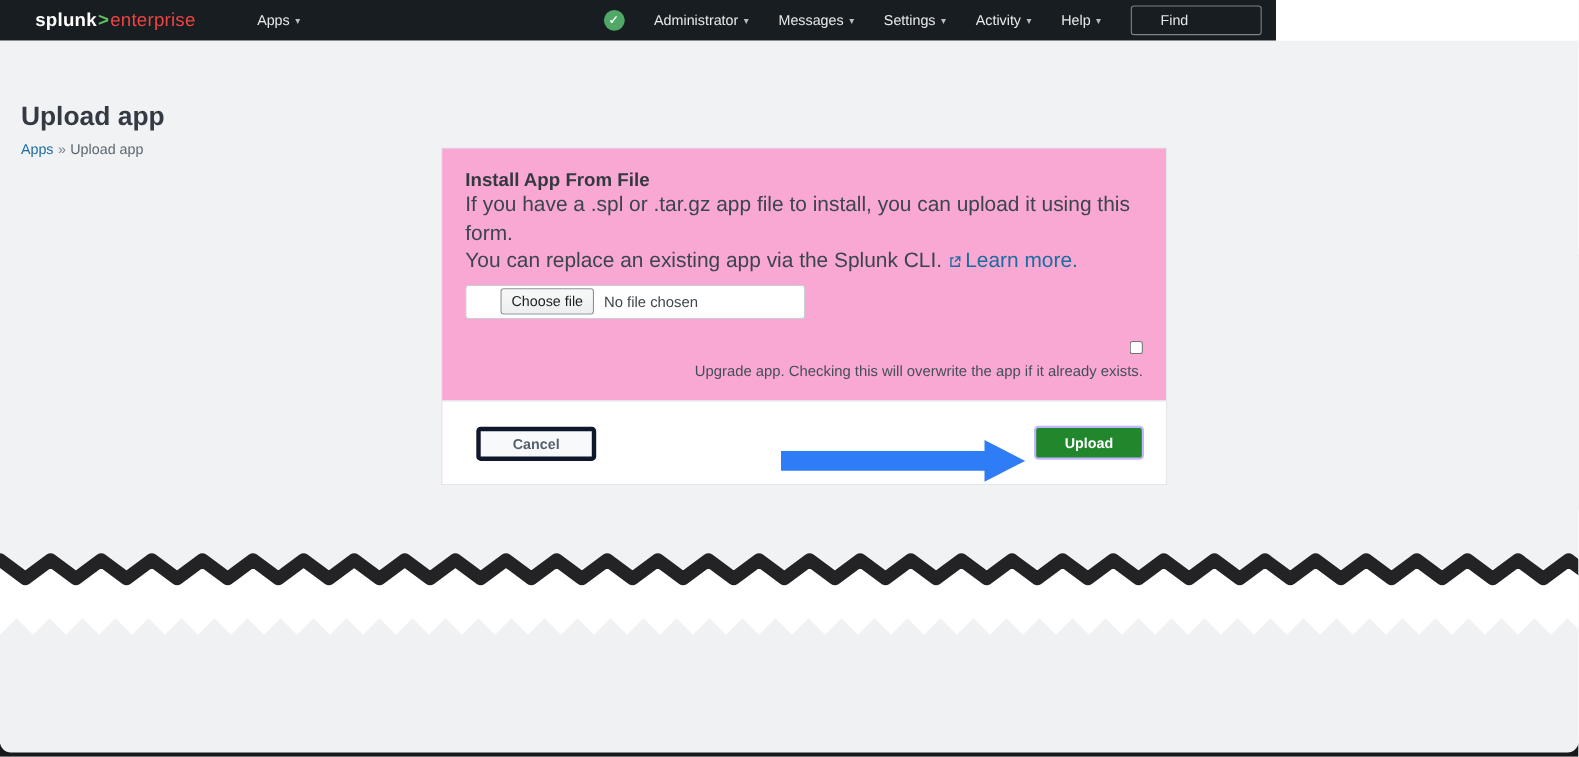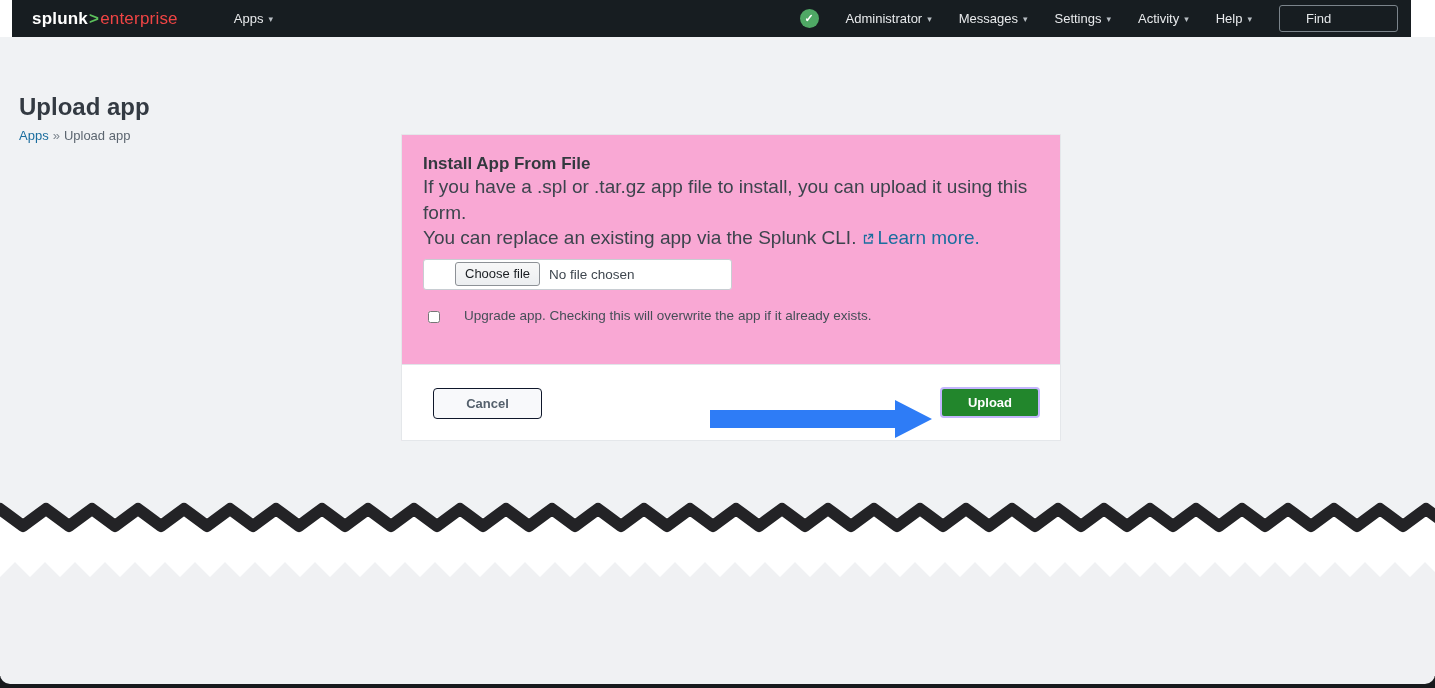--- a/index.html
+++ b/index.html
@@ -7,24 +7,25 @@
   body {
     position: relative;
     overflow: hidden;
     background: #ffffff;
     font-family: "Liberation Sans", sans-serif;
     color: #3c444d;
   }
 
   
   .topnav {
-    position: absolute; top:0; left:12px; width:1399px; height:37px;
+    position: absolute; top:0; left:0; width:1160px; height:37px;
     background:#171d21; color:#e8eaec;
     display:flex; align-items:center;
     font-size:13px;
+    padding-left:12px;
   }
   .logo { margin-left:20px; font-size:17px; letter-spacing:.2px; display:flex; align-items:baseline; }
   .logo .brand { color:#ffffff; font-weight:bold; }
   .logo .gt { color:#5cc05c; font-weight:bold; padding:0 1px; }
   .logo .product { color:#ef4444; font-weight:300; }
   .nav-item { display:flex; align-items:center; gap:5px; cursor:pointer; white-space:nowrap; }
   .nav-item .caret { font-size:9px; color:#b8bec3; line-height:1; padding-top:2px; }
   .nav-left-menu { margin-left:56px; }
   .nav-right { margin-left:auto; display:flex; align-items:center; gap:27px; margin-right:13px; }
   .status-dot {
@@ -68,31 +69,31 @@
     border:1px solid #c8cdd2; border-radius:3px; background:#ffffff;
     display:flex; align-items:center; cursor:pointer;padding-left:24px;
   }
   .choose-btn {
     margin-left:7px; padding:3px 9px 4px 9px;
     border:1px solid #8d9196; border-radius:3px;
     background:linear-gradient(#f8f8f8,#eceef0);
     font-size:13px; color:#1b1f23; cursor:pointer; white-space:nowrap;
   }
   .file-status { margin-left:9px; font-size:13.5px; color:#3f474f; }
-  .checkbox-row { margin-top:18px; display:flex; align-items:flex-end; gap:24px; padding-left:5px; }
+  .checkbox-row { margin-top:18px; display:flex; align-items:flex-end; gap:8px; padding-left:5px;flex-direction:column; }
   .checkbox-row input { width:12px; height:12px; margin-top:2px; cursor:pointer; }
   .checkbox-row label { font-size:13.5px; color:#454e57; }
 
   .card-footer {
     position:absolute; left:0; right:0; bottom:0; height:76px;
     border-top:1px solid #e1e5e9; background:#ffffff;
   }
   .btn-cancel {
     position:absolute; left:31px; top:23px; width:109px; height:31px;
-    background:#f8f9fb; border:1px solid #0f172a; border-radius:4px;
+    background:#f8f9fb; border:4px solid #0f172a; border-radius:4px;
     font-size:13px; font-weight:bold; color:#55616d; cursor:pointer;
     font-family:"Liberation Sans", sans-serif;
   }
   .btn-upload {
     position:absolute; right:20px; top:22px; width:100px; height:31px;
     background:#22862c; border:2px solid #c4b5fd; border-radius:4px;
     font-size:13px; font-weight:bold; color:#ffffff; cursor:pointer;
     font-family:"Liberation Sans", sans-serif;
   }
 

